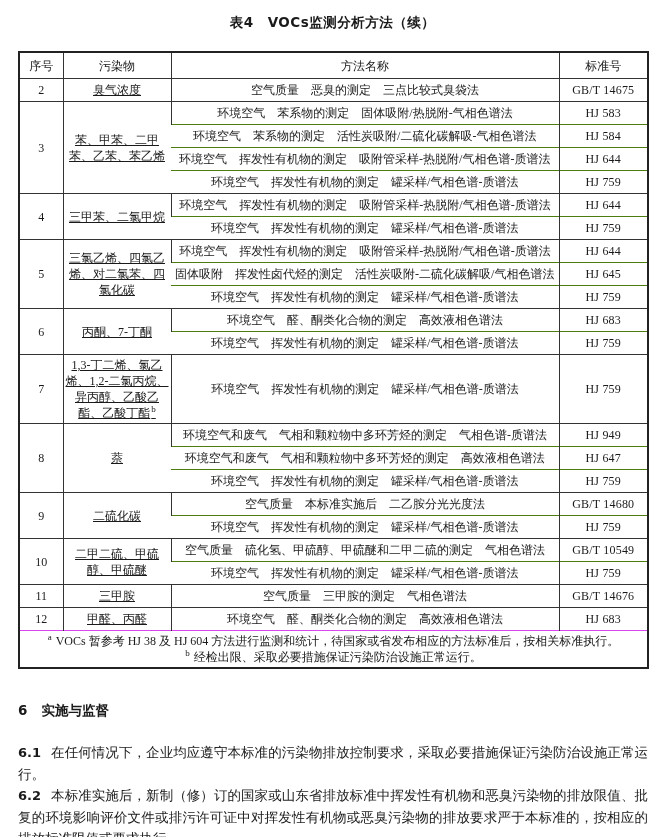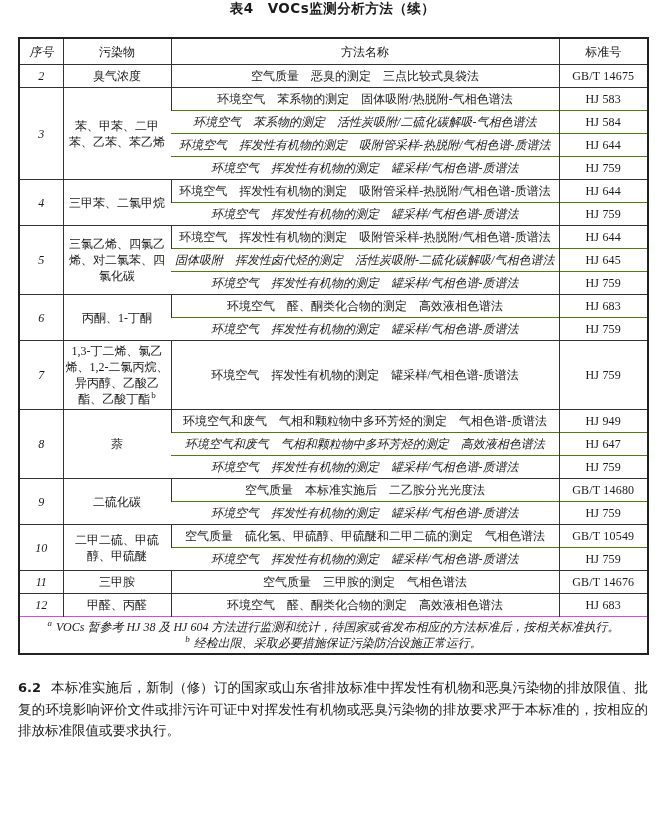--- a/index.html
+++ b/index.html
@@ -8,20 +8,21 @@
     background: #ffffff;
   }
   body {
     width: 665px;
     height: 837px;
     overflow: hidden;
     color: #1a1a1a;
     font-family: "Liberation Serif", "DejaVu Serif", serif;
   }
   .doc-title {
+    padding-top: 14px;
     text-align: center;
     font-family: "DejaVu Sans", "Liberation Sans", sans-serif;
     font-weight: bold;
     font-size: 13.5px;
     letter-spacing: 0.5px;
   }
   table.methods {
     border-collapse: collapse;
     table-layout: fixed;
     width: 629px;
@@ -35,30 +36,30 @@
   table.methods th,
   table.methods td {
     border-left: 1px solid #333;
     font-size: 12px;
     text-align: center;
     vertical-align: middle;
     padding: 2px 2px;
     line-height: 16px;
   }
   table.methods th:first-child,
-  table.methods td:first-child { border-left: none; font-style: italic; }
+  table.methods td:first-child { border-left: none; }
   table.methods thead th {
     font-weight: normal;
     height: 21px;
     border-bottom: 1px solid #333;
   }
   tr.group-start > td { border-top: 1px solid #333; }
   tr.group-cont  > td { border-top: 1px solid #4d7c0f; }
   td.c-met { height: 18px; }
-  td.c-pol { line-height: 19px; }
+  td.c-pol { line-height: 19px; text-decoration: underline; }
   td.c-std { letter-spacing: 0.2px; }
   td.c-foot {
     border-top: 1px solid #d946ef;
     text-align: left;
     padding: 3px 10px 5px 18px;
     font-size: 12.5px;
     line-height: 24px;
   }
   sup.fn {
     font-size: 9px;
@@ -153,21 +154,21 @@
       <tr class="group-cont">
         <td class="c-met">固体吸附　挥发性卤代烃的测定　活性炭吸附-二硫化碳解吸/气相色谱法</td>
         <td class="c-std">HJ 645</td>
       </tr>
       <tr class="group-cont">
         <td class="c-met">环境空气　挥发性有机物的测定　罐采样/气相色谱-质谱法</td>
         <td class="c-std">HJ 759</td>
       </tr>
       <tr class="group-start">
         <td class="c-seq" rowspan="2">6</td>
-        <td class="c-pol" rowspan="2">丙酮、1-丁酮</td>
+        <td class="c-pol" rowspan="2">丙酮、7-丁酮</td>
         <td class="c-met">环境空气　醛、酮类化合物的测定　高效液相色谱法</td>
         <td class="c-std">HJ 683</td>
       </tr>
       <tr class="group-cont">
         <td class="c-met">环境空气　挥发性有机物的测定　罐采样/气相色谱-质谱法</td>
         <td class="c-std">HJ 759</td>
       </tr>
       <tr class="group-start">
         <td class="c-seq" rowspan="1">7</td>
         <td class="c-pol" rowspan="1">1,3-丁二烯、氯乙烯、1,2-二氯丙烷、异丙醇、乙酸乙酯、乙酸丁酯<sup class="fn">b</sup></td>
@@ -223,16 +224,20 @@
       <tr>
         <td class="c-foot" colspan="4">
           <div><sup class="fn">a</sup><span>VOCs 暂参考 HJ 38 及 HJ 604 方法进行监测和统计，待国家或省发布相应的方法标准后，按相关标准执行。</span></div>
           <div><sup class="fn">b</sup><span>经检出限、采取必要措施保证污染防治设施正常运行。</span></div>
         </td>
       </tr>
     </tbody>
 </table>
 
 <div class="section">
+  <div class="sec-heading">
+    <span class="h-num">6</span><span>实施与监督</span>
+  </div>
   <div class="paras">
+      <div class="para"><span class="p-num">6.1</span><span>在任何情况下，企业均应遵守本标准的污染物排放控制要求，采取必要措施保证污染防治设施正常运行。</span></div>
       <div class="para"><span class="p-num">6.2</span><span>本标准实施后，新制（修）订的国家或山东省排放标准中挥发性有机物和恶臭污染物的排放限值、批复的环境影响评价文件或排污许可证中对挥发性有机物或恶臭污染物的排放要求严于本标准的，按相应的排放标准限值或要求执行。</span></div>
     </div>
 </div>
 
 </body></html>

